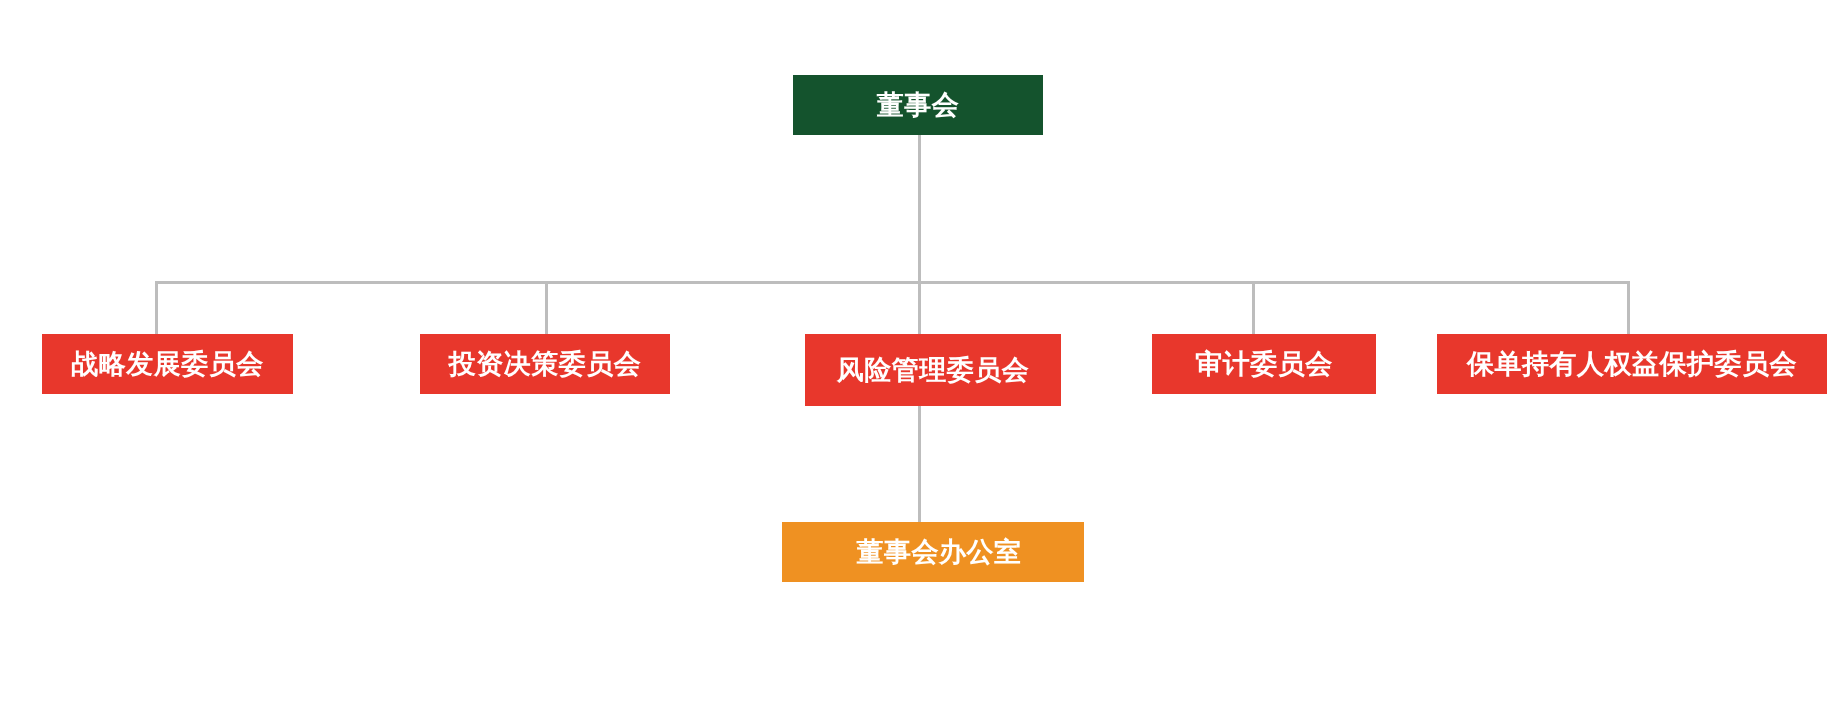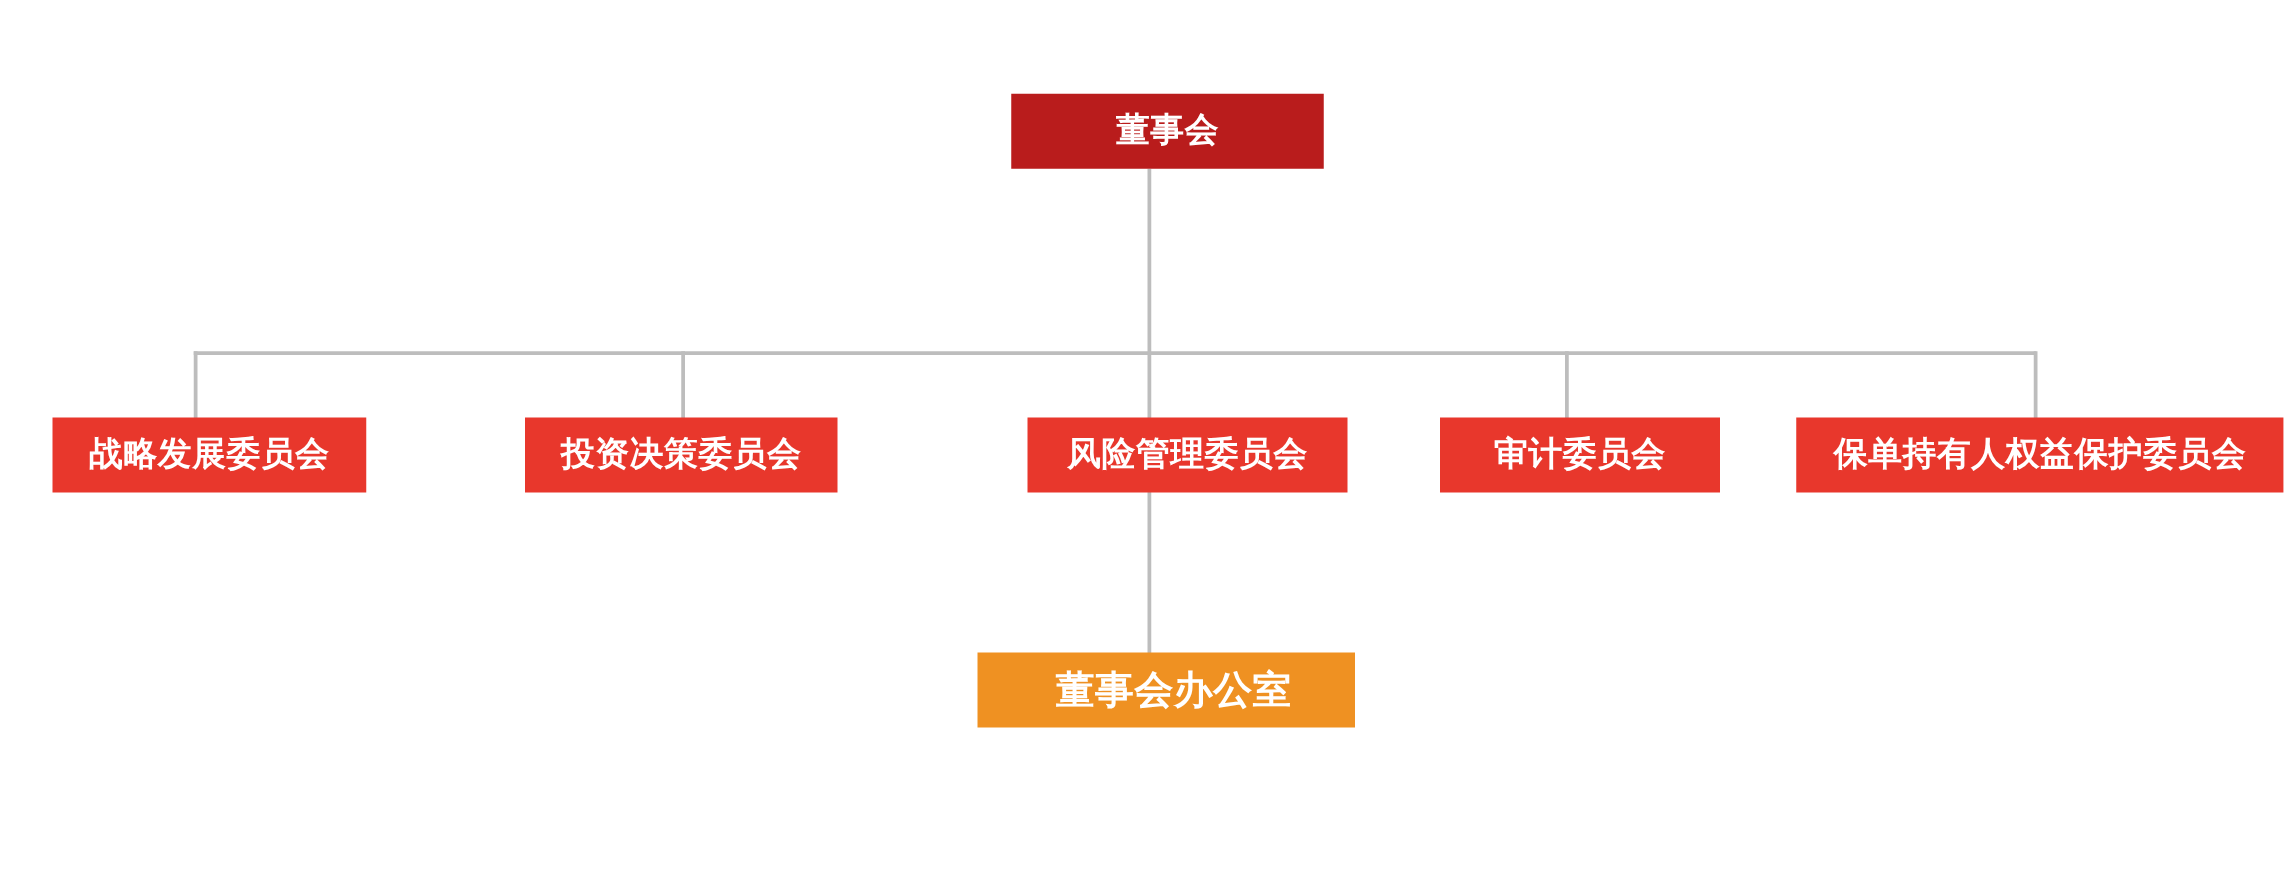--- a/index.html
+++ b/index.html
@@ -35,31 +35,30 @@
     justify-content: center;
     box-sizing: border-box;
     color: #ffffff;
     font-weight: bold;
     letter-spacing: 0.5px;
     text-align: center;
     line-height: 1.1;
     user-select: none;
   }
   .node-root {
-    background: #b91c1c;
+    background: #14532d;
     font-size: 27px;
-    margin-left: 16px;
   }
   .node-committee {
     background: #e8372c;
     font-size: 27px;
   }
   .node-office {
     background: #ef9122;
-    font-size: 31px;
+    font-size: 27px;
     padding-left: 12px;
   }
   .node-label {
     display: block;
     white-space: nowrap;
   }
 </style>
 </head>
 <body>
 
@@ -82,21 +81,21 @@
   </div>
 
   <div class="node node-committee" style="left:420px; top:334px; width:250px; height:60px;">
     <span class="node-label">投资决策委员会</span>
   </div>
 
   <div class="node node-committee" style="left:42px; top:334px; width:251px; height:60px;">
     <span class="node-label">战略发展委员会</span>
   </div>
 
-  <div class="node node-committee" style="left:822px; top:334px; width:256px; height:60px;">
+  <div class="node node-committee" style="left:805px; top:334px; width:256px; height:72px;">
     <span class="node-label">风险管理委员会</span>
   </div>
 
   <div class="node node-committee" style="left:1152px; top:334px; width:224px; height:60px;">
     <span class="node-label">审计委员会</span>
   </div>
 
   <div class="node node-committee" style="left:1437px; top:334px; width:390px; height:60px;">
     <span class="node-label">保单持有人权益保护委员会</span>
   </div>

